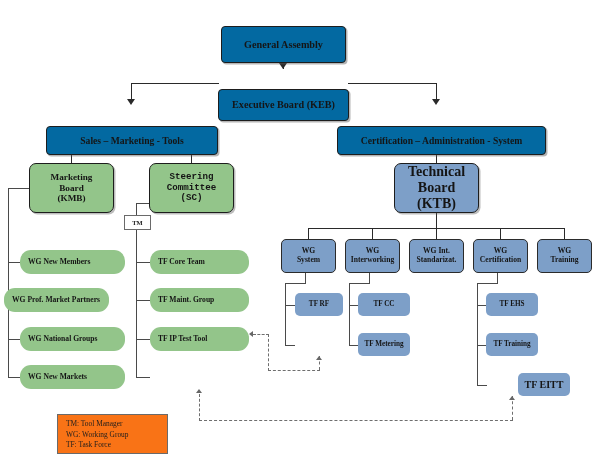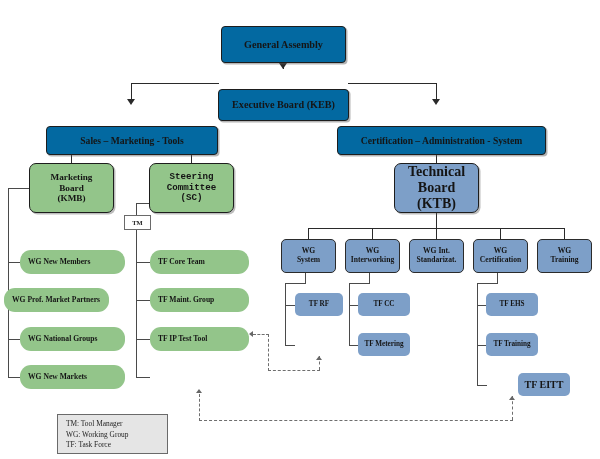--- a/index.html
+++ b/index.html
@@ -124,21 +124,21 @@
     background:#ffffff;
     border:1px solid #6a6a6a;
     display:flex;align-items:center;justify-content:center;
     font-size:6.5px;font-weight:bold;color:#1d1d1d;
     z-index:6;
   }
 
   
   .legend{
     position:absolute;
-    background:#e5e5e5;
+    background:#f97316;
     border:1px solid #6a6a6a;
     box-sizing:border-box;
     padding:4px 19px 3px 8px;
     z-index:6;
   }
   .legend div{
     font-size:7.4px;
     color:#1d1d1d;
     line-height:1.42;
     white-space:nowrap;

